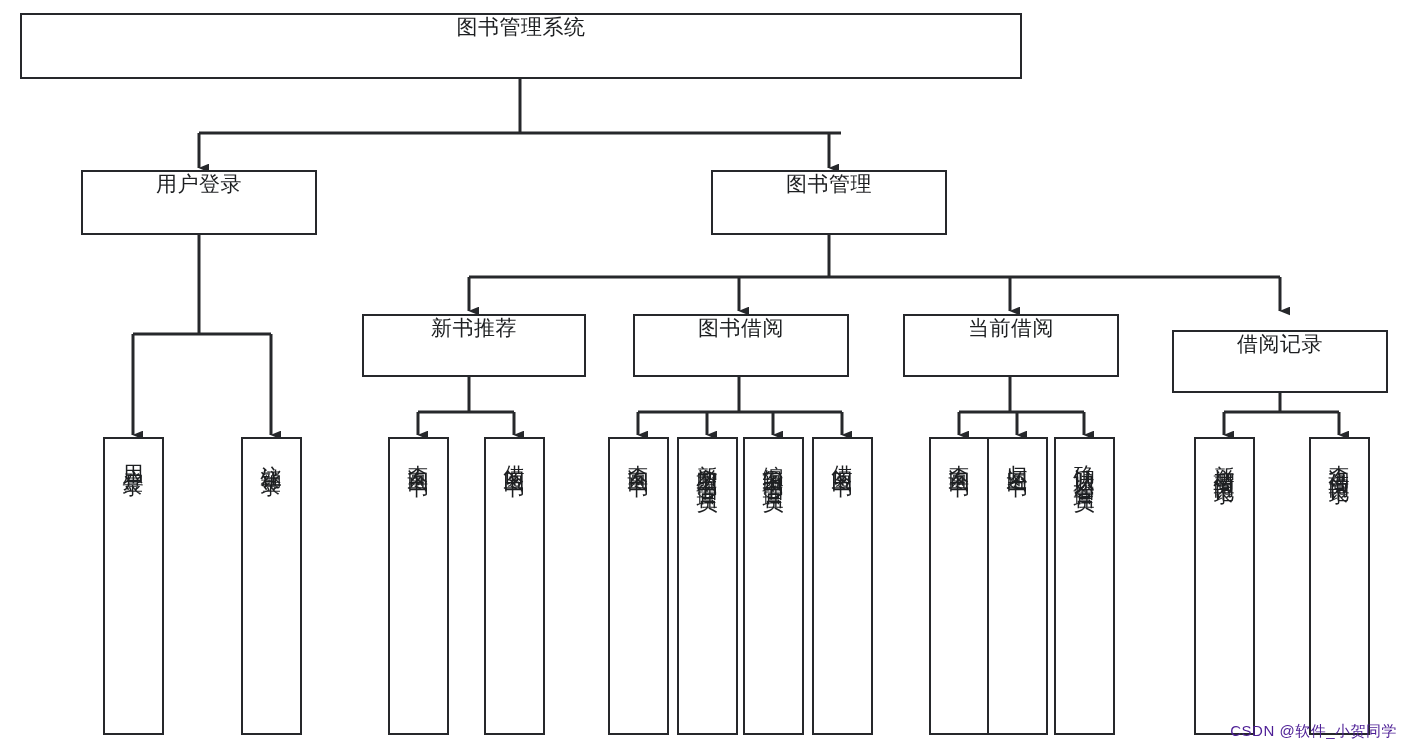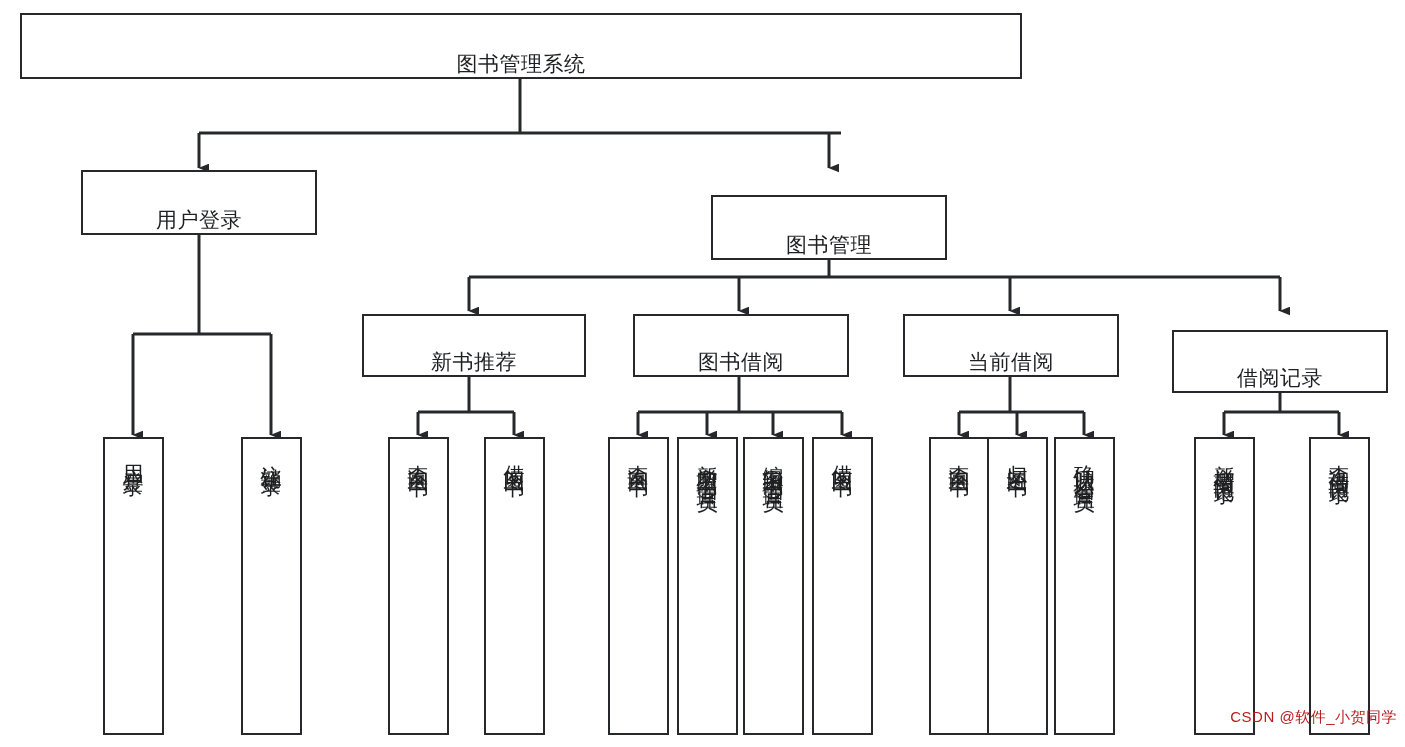--- a/index.html
+++ b/index.html
@@ -25,21 +25,21 @@
     top: 0;
     width: 1405px;
     height: 747px;
   }
   .node {
     position: absolute;
     box-sizing: border-box;
     background: #ffffff;
     border: 2px solid #26282b;
     display: flex;
-    align-items: flex-end;
+    align-items: flex-start;
     justify-content: center;
     color: #1d1f21;
   }
   .node-label {
     text-align: center;
     line-height: 1.18;
     letter-spacing: 0.5px;
   }
   .h-node .node-label {
     font-size: 21px;
@@ -52,23 +52,23 @@
     writing-mode: vertical-rl;
     text-orientation: upright;
     font-size: 21px;
     letter-spacing: 4px;
     line-height: 1;
     max-height: 280px;
   }
   #watermark {
     position: absolute;
     right: 8px;
-    bottom: 20px;
+    bottom: 6px;
     font-size: 15px;
-    color: #b91c1c;
+    color: #4c1d95;
     letter-spacing: 0.5px;
     white-space: nowrap;
     pointer-events: none;
   }
 </style>
 </head>
 <body>
 
 <div id="diagram-root">
 
@@ -123,21 +123,21 @@
   </svg>
 
   <div class="node h-node" style="left:20px; top:13px; width:1002px; height:66px;">
     <span class="node-label">图书管理系统</span>
   </div>
 
   <div class="node h-node" style="left:81px; top:170px; width:236px; height:65px;">
     <span class="node-label">用户登录</span>
   </div>
 
-  <div class="node h-node" style="left:711px; top:170px; width:236px; height:65px;margin-top:25px;">
+  <div class="node h-node" style="left:711px; top:170px; width:236px; height:65px;">
     <span class="node-label">图书管理</span>
   </div>
 
   <div class="node h-node" style="left:362px; top:314px; width:224px; height:63px;">
     <span class="node-label">新书推荐</span>
   </div>
 
   <div class="node h-node" style="left:633px; top:314px; width:216px; height:63px;">
     <span class="node-label">图书借阅</span>
   </div>

